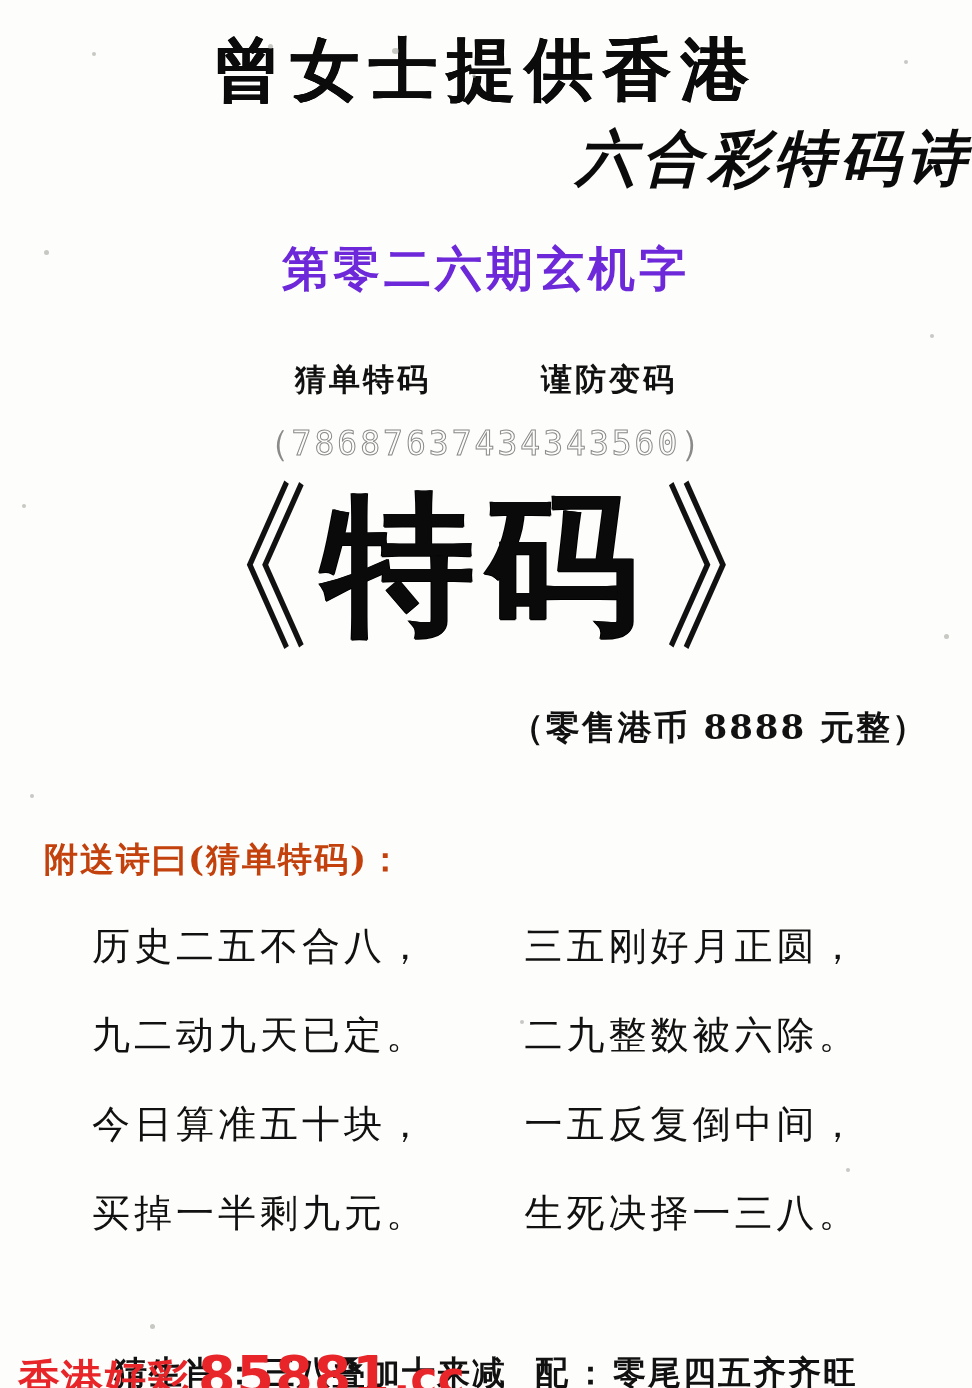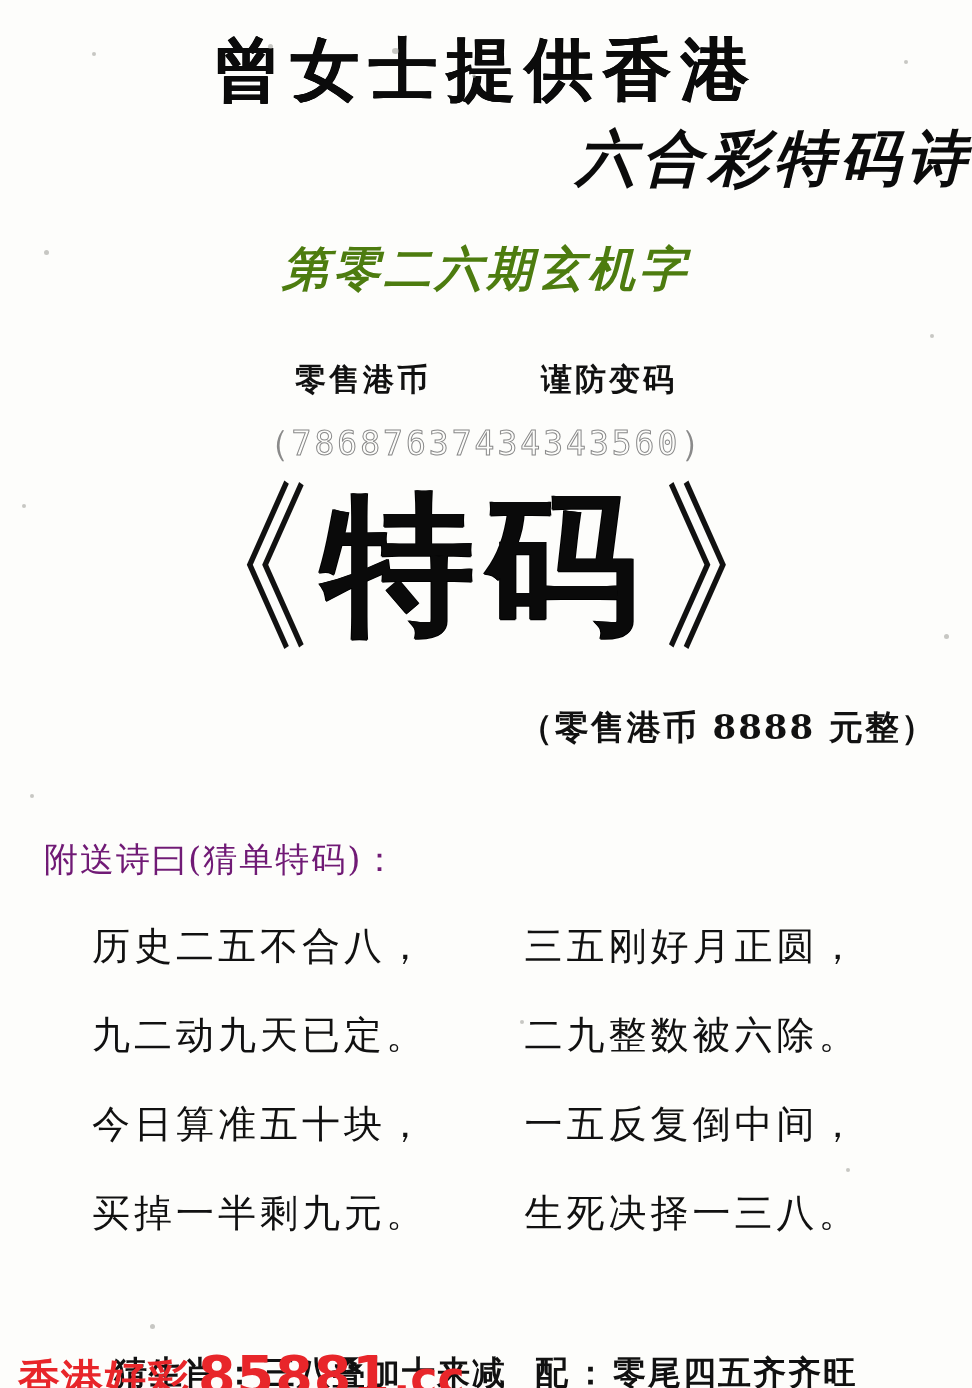--- a/index.html
+++ b/index.html
@@ -52,22 +52,21 @@
     font-style: italic;
     color: #0b0b0b;
   }
 
   .issue-line {
     text-align: center;
     font-size: 47px;
     font-weight: bold;
     letter-spacing: 4px;
     margin-top: 38px;
-    color: #4d7c0f;
-    font-style: italic;
+    color: #6d28d9;
   }
 
   .notice-row {
     display: flex;
     justify-content: center;
     gap: 110px;
     margin-top: 58px;
     font-size: 31px;
     font-weight: bold;
     letter-spacing: 3px;
@@ -114,34 +113,34 @@
     letter-spacing: 12px;
     color: #0a0a0a;
     font-family: Liberation Serif, serif;
     padding: 0 10px;
     text-shadow: 1px 0 0 #000, -1px 0 0 #000, 0 1px 0 #000;
   }
 
   .price-line {
     text-align: right;
     margin-top: 46px;
-    padding-right: 35px;
+    padding-right: 44px;
     font-size: 34px;
     font-weight: bold;
     letter-spacing: 2px;
     color: #111;
   }
 
   .attach-line {
     margin-top: 86px;
     padding-left: 44px;
     font-size: 34px;
-    font-weight: normal;
-    letter-spacing: 2px;
-    color: #701a75;
+    font-weight: bold;
+    letter-spacing: 2px;
+    color: #c2410c;
   }
 
   .verse-grid {
     margin-top: 38px;
     padding: 0 75px 0 92px;
     display: grid;
     grid-template-columns: 1fr 1fr;
     row-gap: 38px;
     column-gap: 60px;
     font-size: 38px;
@@ -213,21 +212,21 @@
   <div class="speck" style="left:846px; top:1134px;width:4px; height:4px;"></div>
   <div class="speck" style="left:150px; top:1290px;width:5px; height:5px;"></div>
 
   <div class="title-main">曾女士提供香港</div>
 
   <div class="title-sub">六合彩特码诗</div>
 
   <div class="issue-line">第零二六期玄机字</div>
 
   <div class="notice-row">
-    <span>零售港币</span>
+    <span>猜单特码</span>
     <span>谨防变码</span>
   </div>
 
   <div class="code-row">
     <span class="paren">（</span><span class="outline">78687637434343560</span><span class="paren">）</span>
   </div>
 
   <div class="big-word-row">
     <span class="bracket">《</span>
     <span class="big-word">特码</span>

